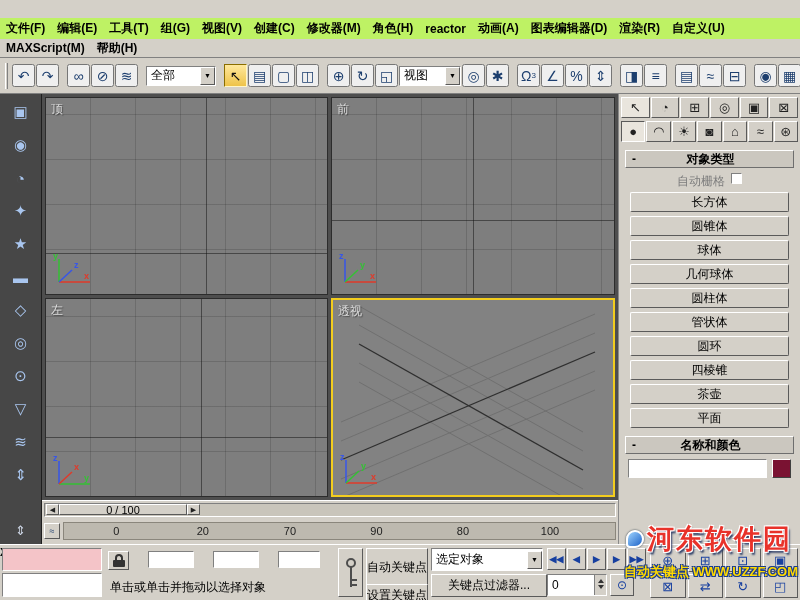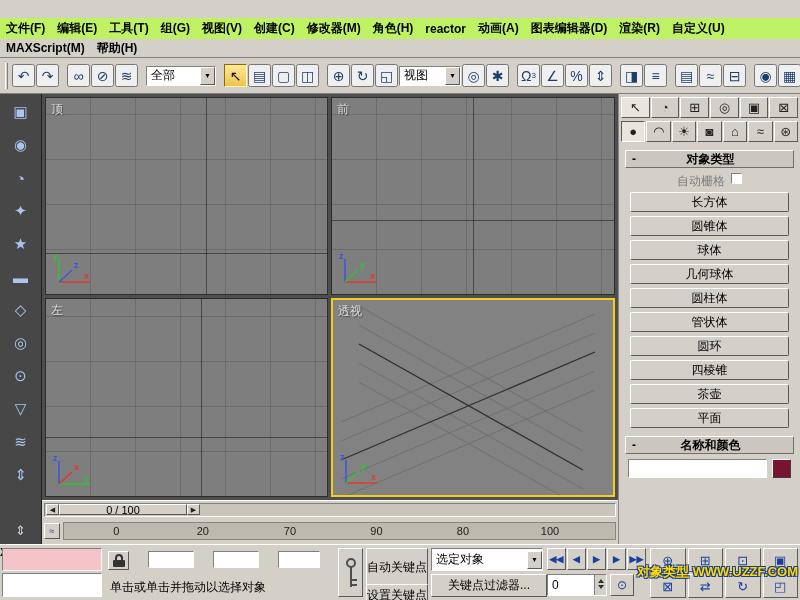--- a/index.html
+++ b/index.html
@@ -420,15 +420,19 @@
       <button class="nbtn raised">⊞</button>
       <button class="nbtn raised">⊡</button>
       <button class="nbtn raised">▣</button>
       <button class="nbtn raised">⊠</button>
       <button class="nbtn raised">⇄</button>
       <button class="nbtn raised">↻</button>
       <button class="nbtn raised">◰</button>
     </div>
   </div>
 
-  <div class="wm2">对象类型 WWW.UZZF.COM</div>
+  <div class="wm1">
+    <span class="wm-logo"></span>
+    <span class="wm1-text">河东软件园</span>
+  </div>
+  <div class="wm2">自动关键点 WWW.UZZF.COM</div>
 
 </div>
 
 </body></html>

